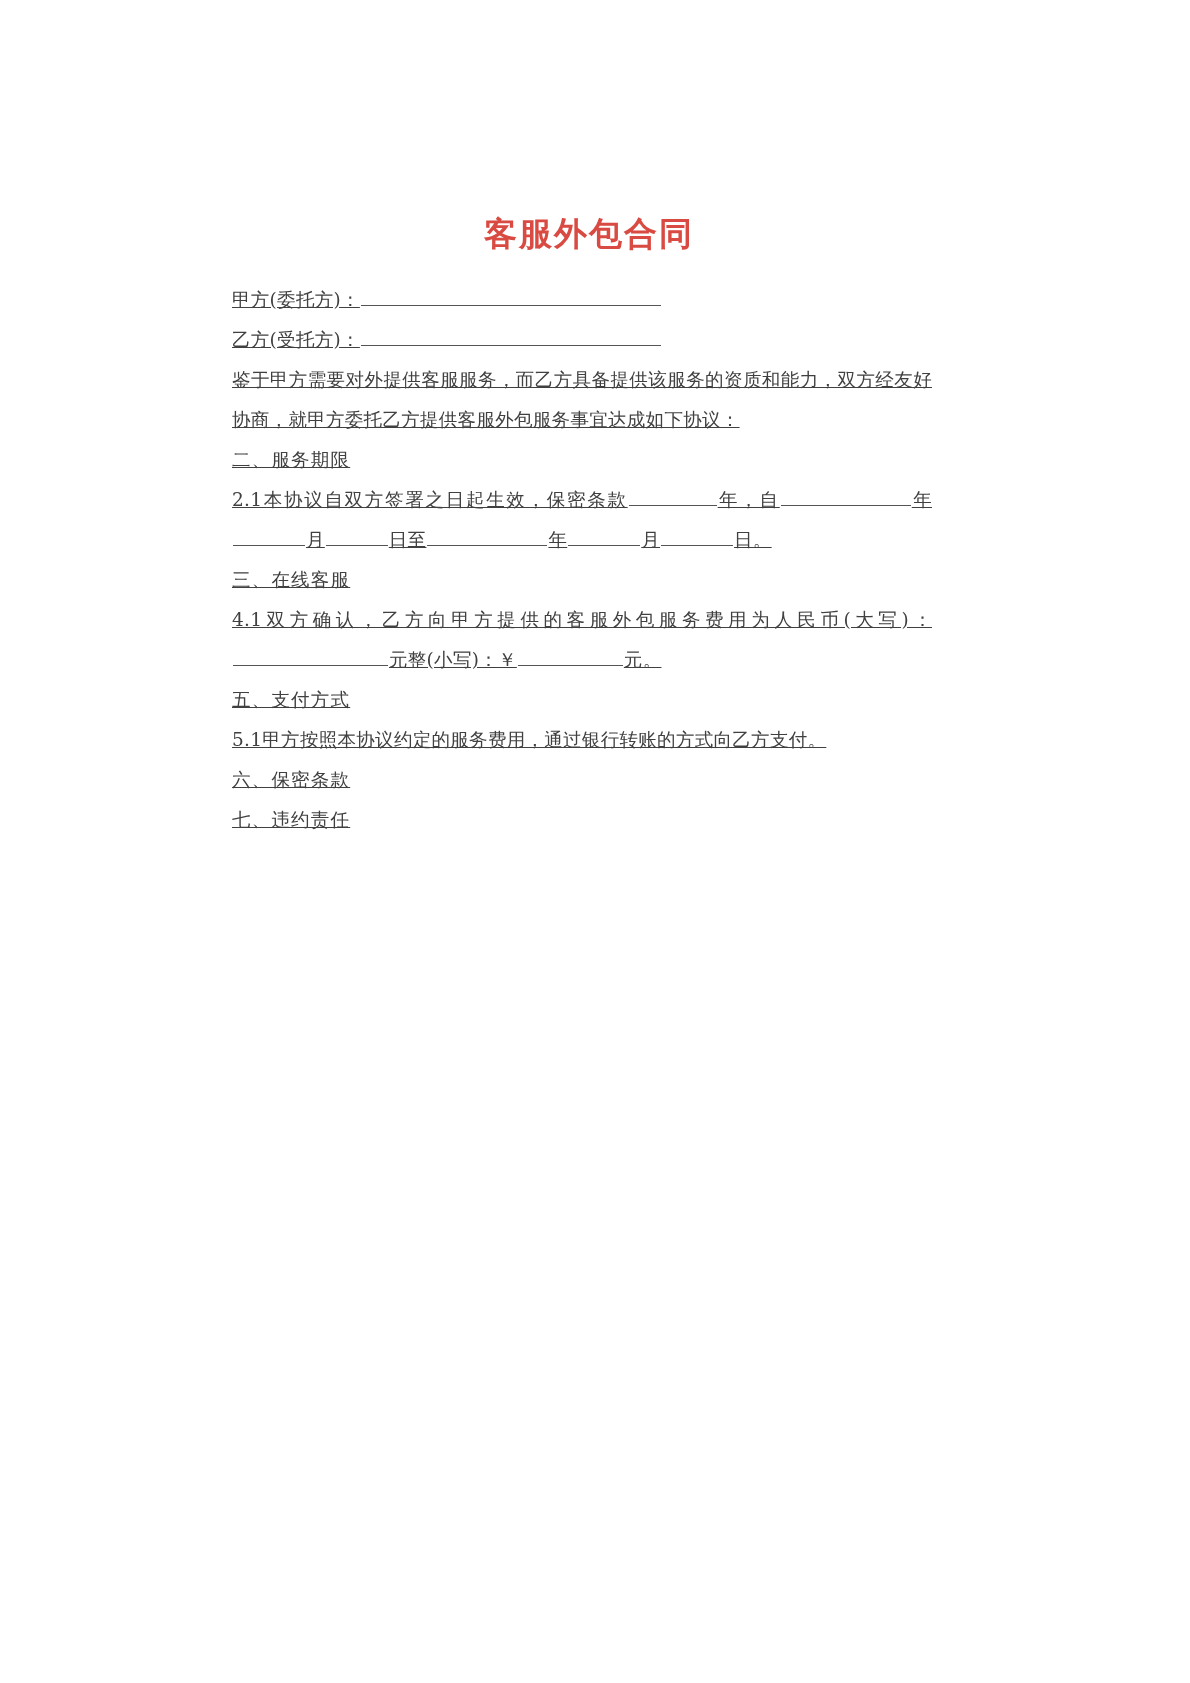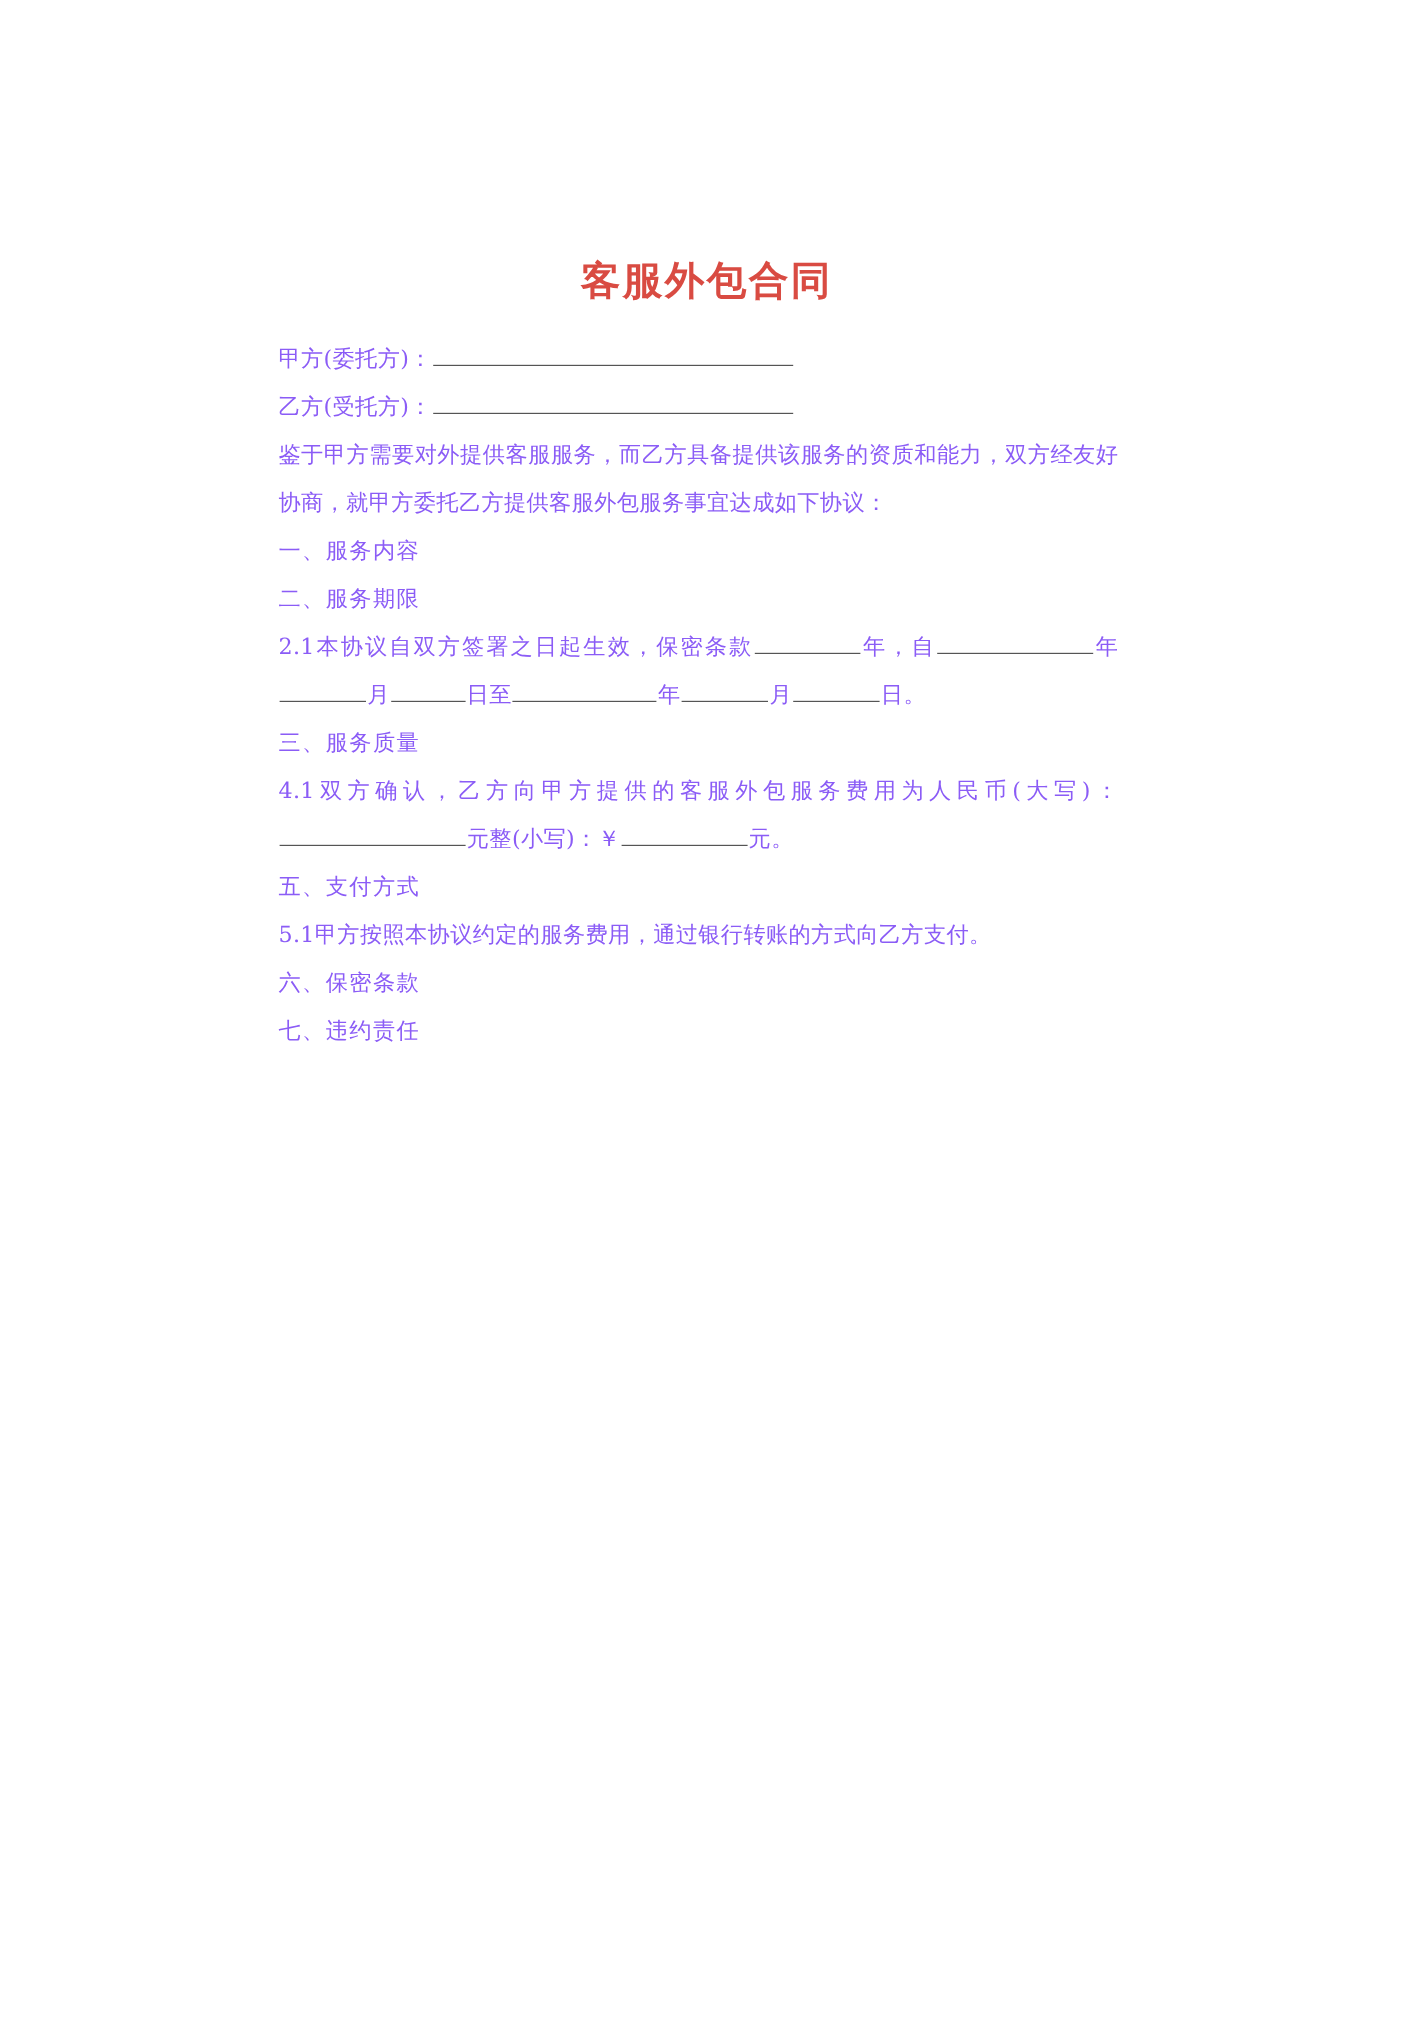--- a/index.html
+++ b/index.html
@@ -40,26 +40,27 @@
     font-weight: bold;
     color: #d94b42;
     text-align: center;
     letter-spacing: 2px;
     margin: 0 0 26px 0;
     padding-left: 14px;
     line-height: 1.2;
   }
   .line {
     font-size: 18.5px;
-    color: #8b5cf6;
+    color: #404040;
     line-height: 40px;
     margin: 0;
     text-align: justify;
     letter-spacing: 0.3px;
     font-weight: normal;
+    text-decoration: underline;
   }
   .line.party {
     white-space: nowrap;
   }
   .line.heading {
     letter-spacing: 1.2px;
   }
   .blank {
     display: inline-block;
     border-bottom: 1.4px solid #555555;
@@ -88,28 +89,27 @@
       <p class="line party">
         <span>甲方(委托方)：</span><span class="blank w300"></span>
       </p>
 
       <p class="line party">
         <span>乙方(受托方)：</span><span class="blank w300"></span>
       </p>
 
       <p class="line">鉴于甲方需要对外提供客服服务，而乙方具备提供该服务的资质和能力，双方经友好协商，就甲方委托乙方提供客服外包服务事宜达成如下协议：</p>
 
-      <p class="line heading">一、服务内容</p>
 
       <p class="line heading">二、服务期限</p>
       <p class="line">
         <span>2.1本协议自双方签署之日起生效，保密条款</span><span class="blank w88"></span><span>年，自</span><span class="blank w130"></span><span>年</span><span class="blank w72"></span><span>月</span><span class="blank w62"></span><span>日至</span><span class="blank w120"></span><span>年</span><span class="blank w72"></span><span>月</span><span class="blank w72"></span><span>日。</span>
       </p>
 
-      <p class="line heading">三、服务质量</p>
+      <p class="line heading">三、在线客服</p>
 
       <p class="line">
         <span>4.1双方确认，乙方向甲方提供的客服外包服务费用为人民币(大写)：</span><span class="blank w155"></span><span>元整(小写)：￥</span><span class="blank w105"></span><span>元。</span>
       </p>
 
       <p class="line heading">五、支付方式</p>
       <p class="line">5.1甲方按照本协议约定的服务费用，通过银行转账的方式向乙方支付。</p>
 
       <p class="line heading">六、保密条款</p>
 

